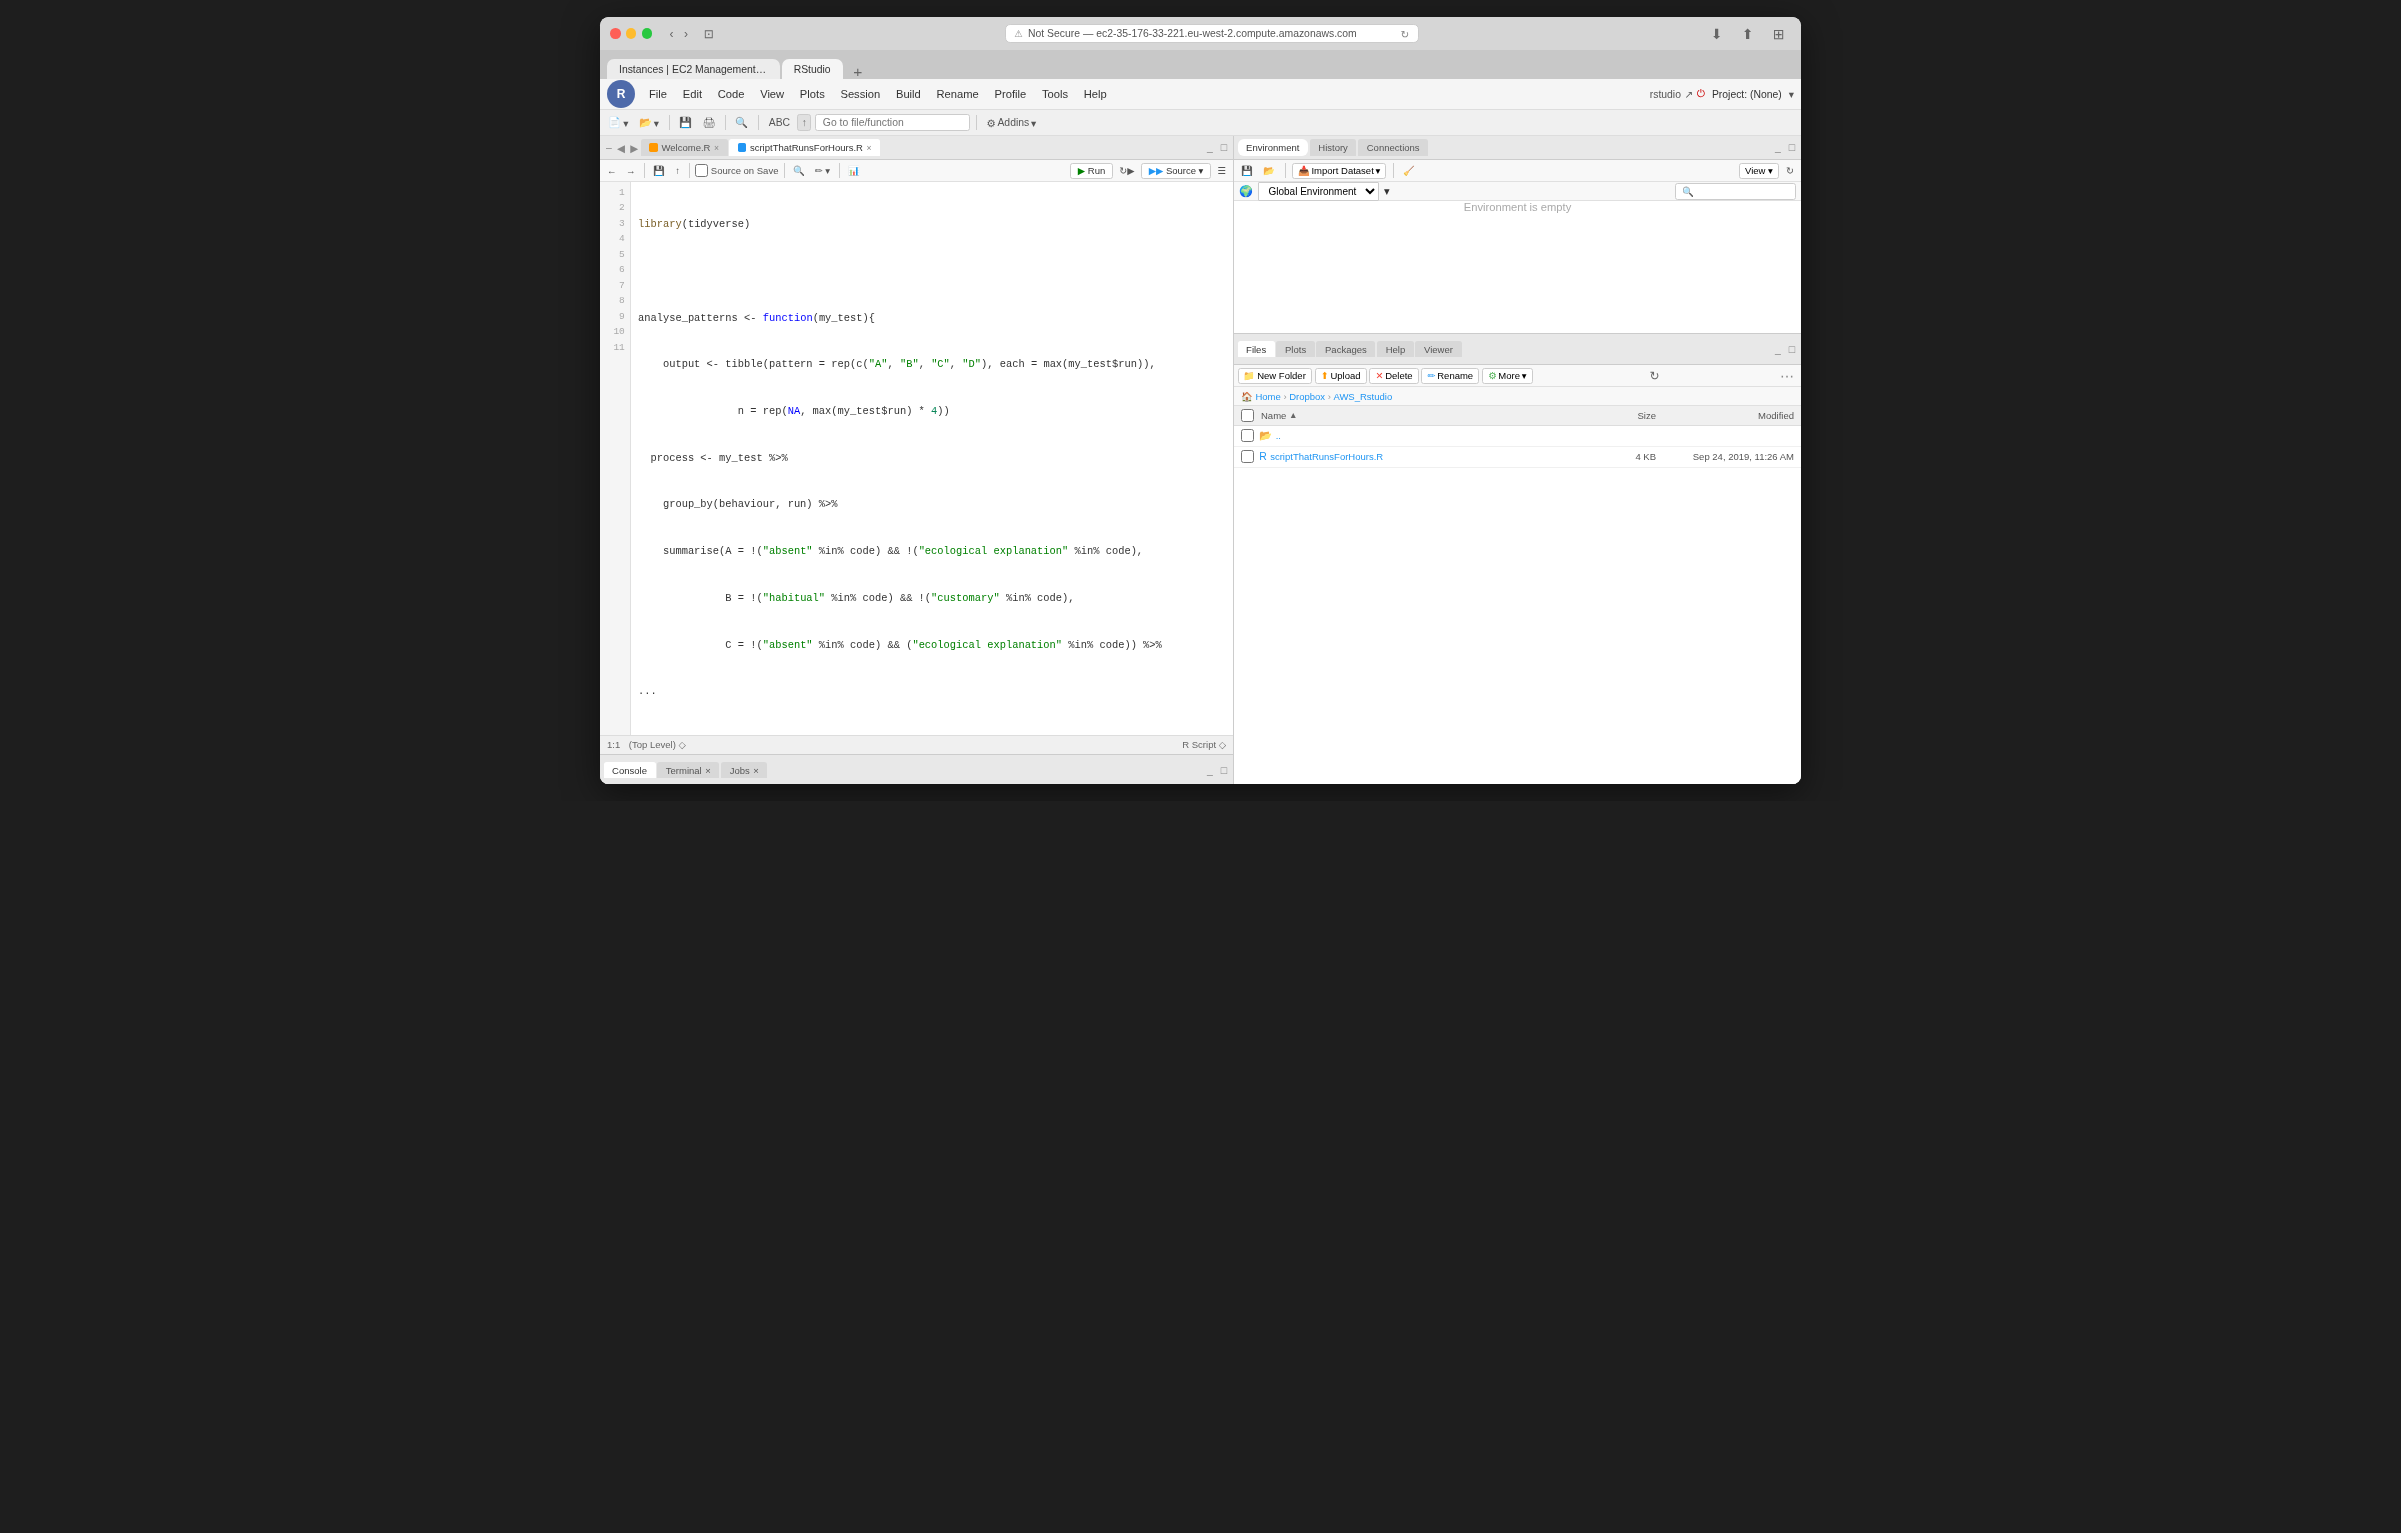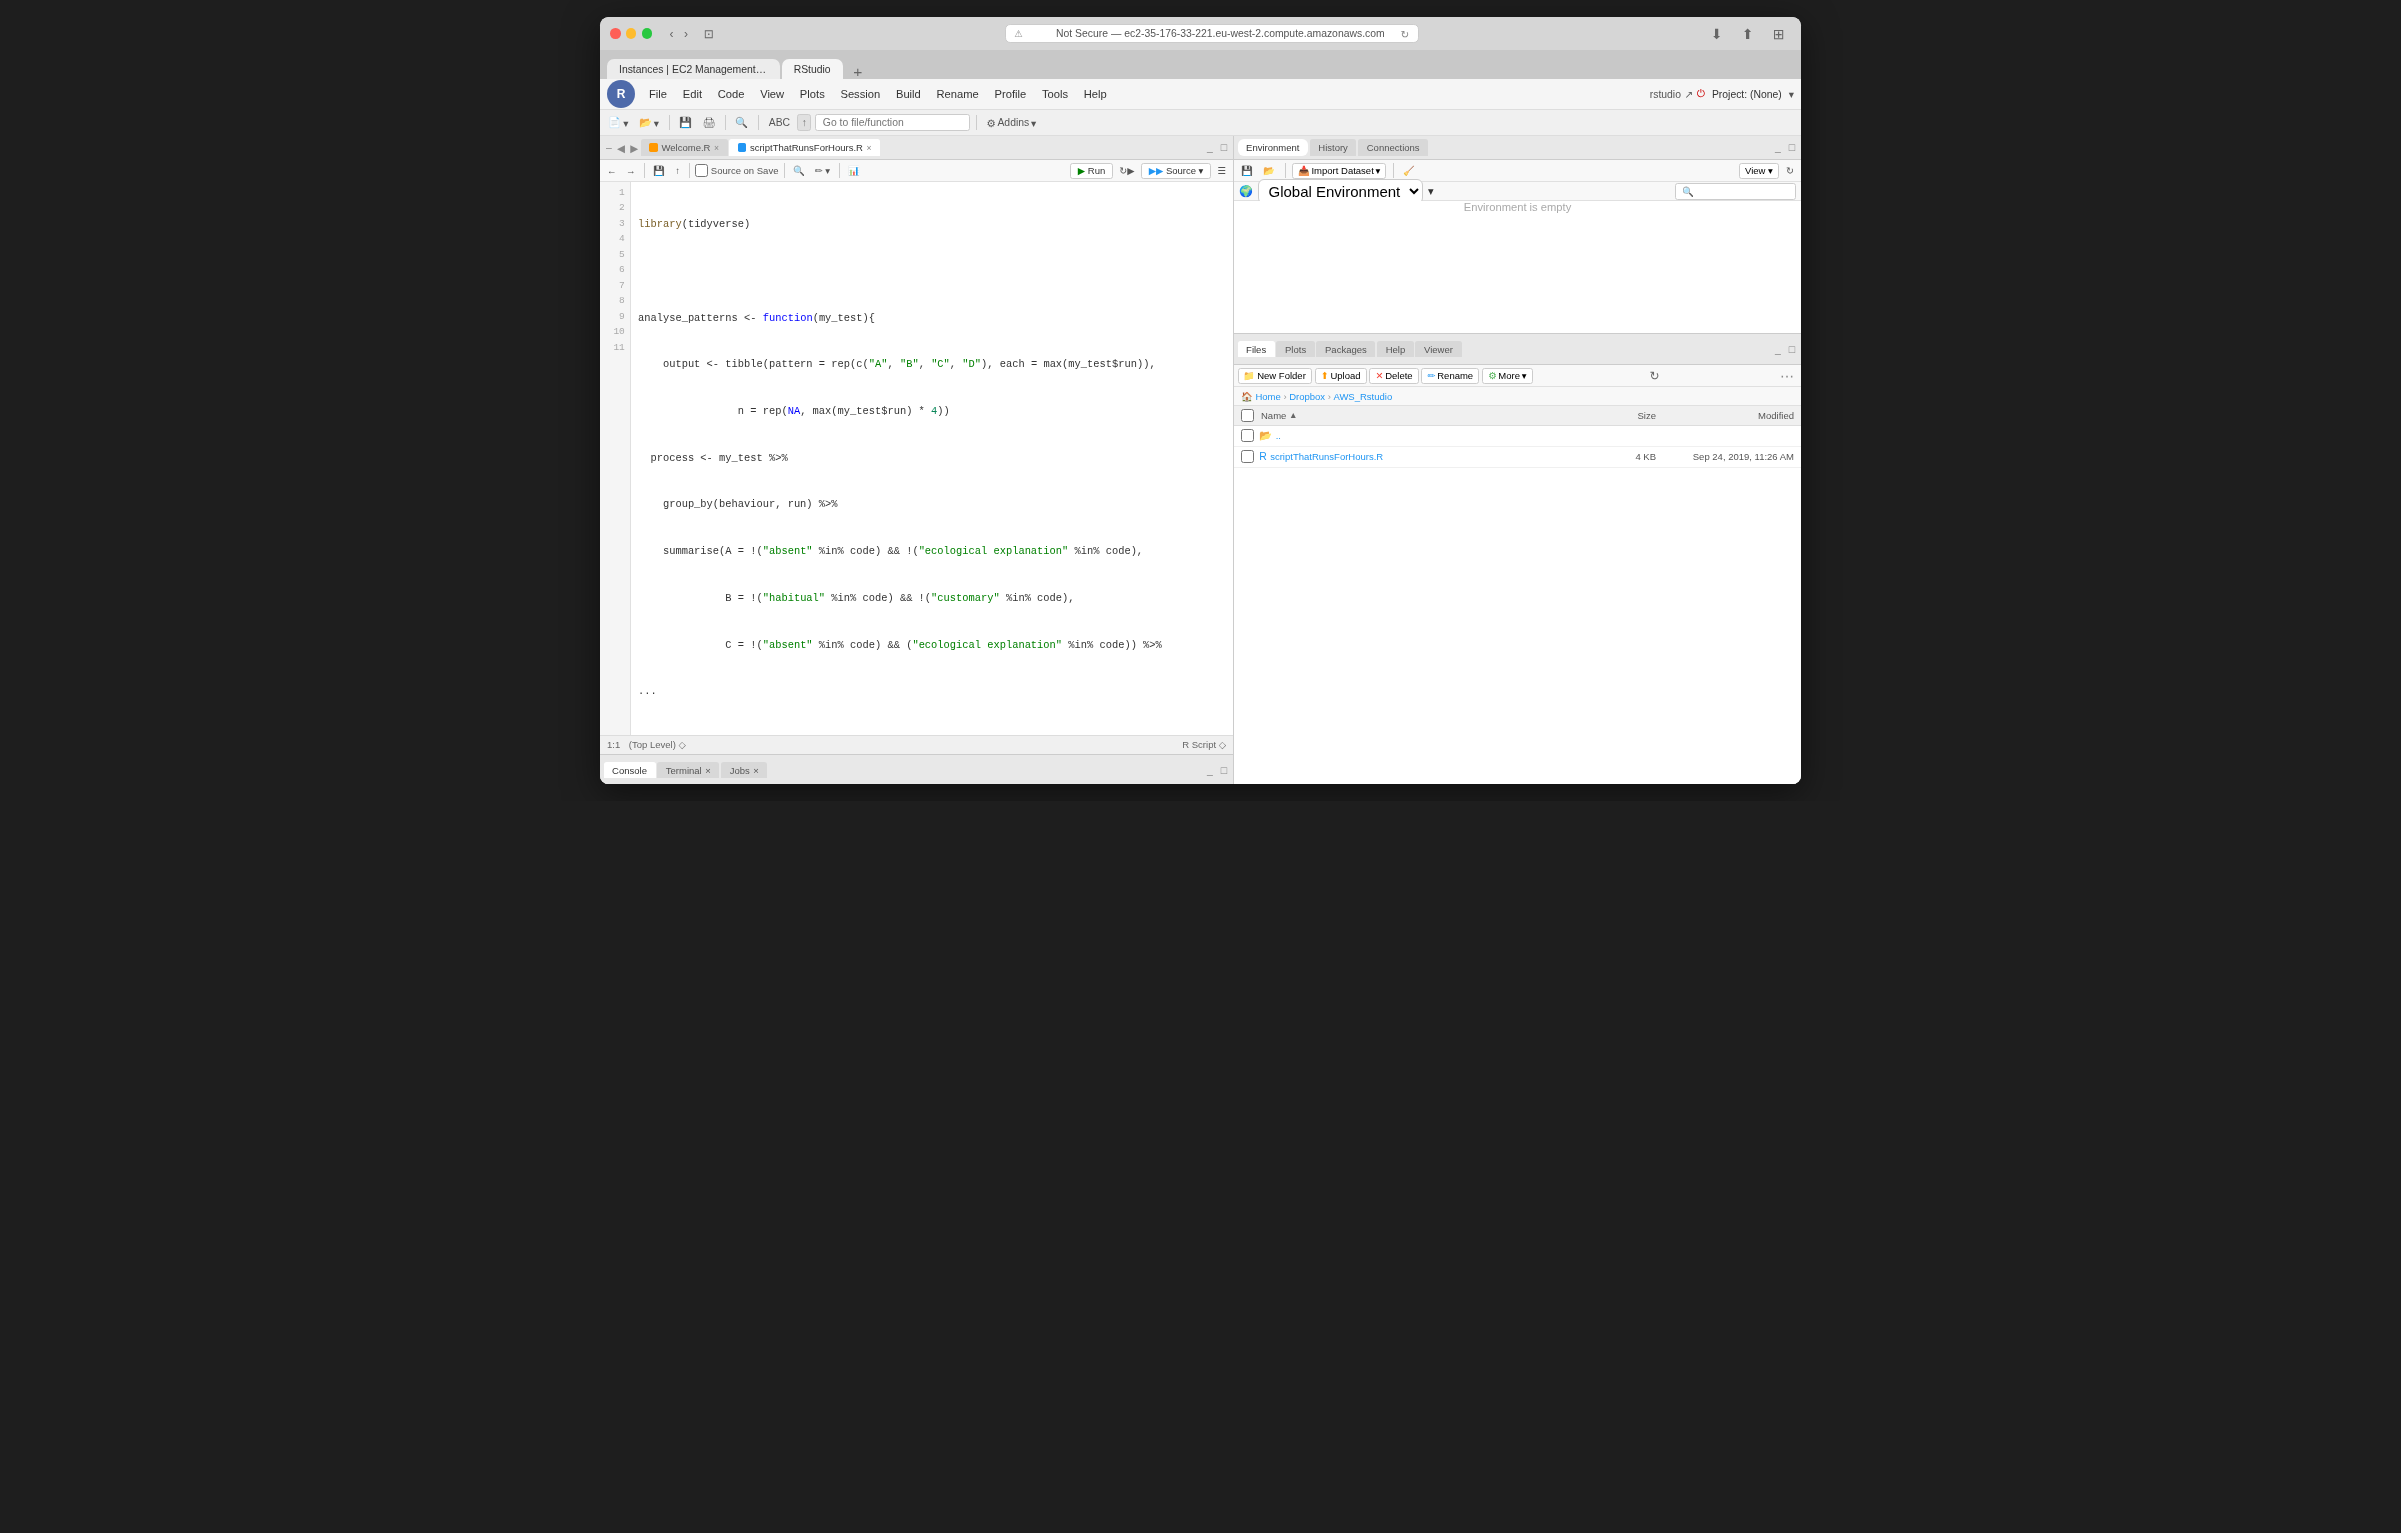--- a/index.html
+++ b/index.html
@@ -52,21 +52,21 @@
       padding: 2.6px 8.6px;
       width: 414px;
       font-size: 10.4px;
       color: #666;
       display: flex;
       align-items: center;
       gap: 5.2px;
     }
 
     .address-lock { color: #999; font-size: 9.5px; }
-    .address-text { flex: 1; color: #555; margin-left: 28px; }
+    .address-text { flex: 1; color: #555; }
     .address-refresh { color: #888; cursor: pointer; }
 
     .browser-actions { display: flex; gap: 7px; align-items: center; }
     .browser-action-btn { background: none; border: none; width: 24px; height: 24px; border-radius: 3.5px; cursor: pointer; display: flex; align-items: center; justify-content: center; font-size: 14px; color: #666; }
 
     
     .tabs-bar {
       background: #c8c8c8;
       height: 29px;
       display: flex;
@@ -475,23 +475,23 @@
       display: flex;
       align-items: flex-start;
       justify-content: center;
       color: #aaa;
       font-size: 11.2px;
     }
 
     .env-selector {
       background: white;
       border: 0.9px solid #ccc;
-      border-radius: 6px;
+      border-radius: 1px;
       padding: 1.7px 5.2px;
-      font-size: 15px;
+      font-size: 10px;
       cursor: pointer;
     }
 
     .env-search {
       margin-left: auto;
       background: white;
       border: 0.9px solid #ccc;
       border-radius: 2.6px;
       padding: 1.7px 7px;
       font-size: 9.5px;

